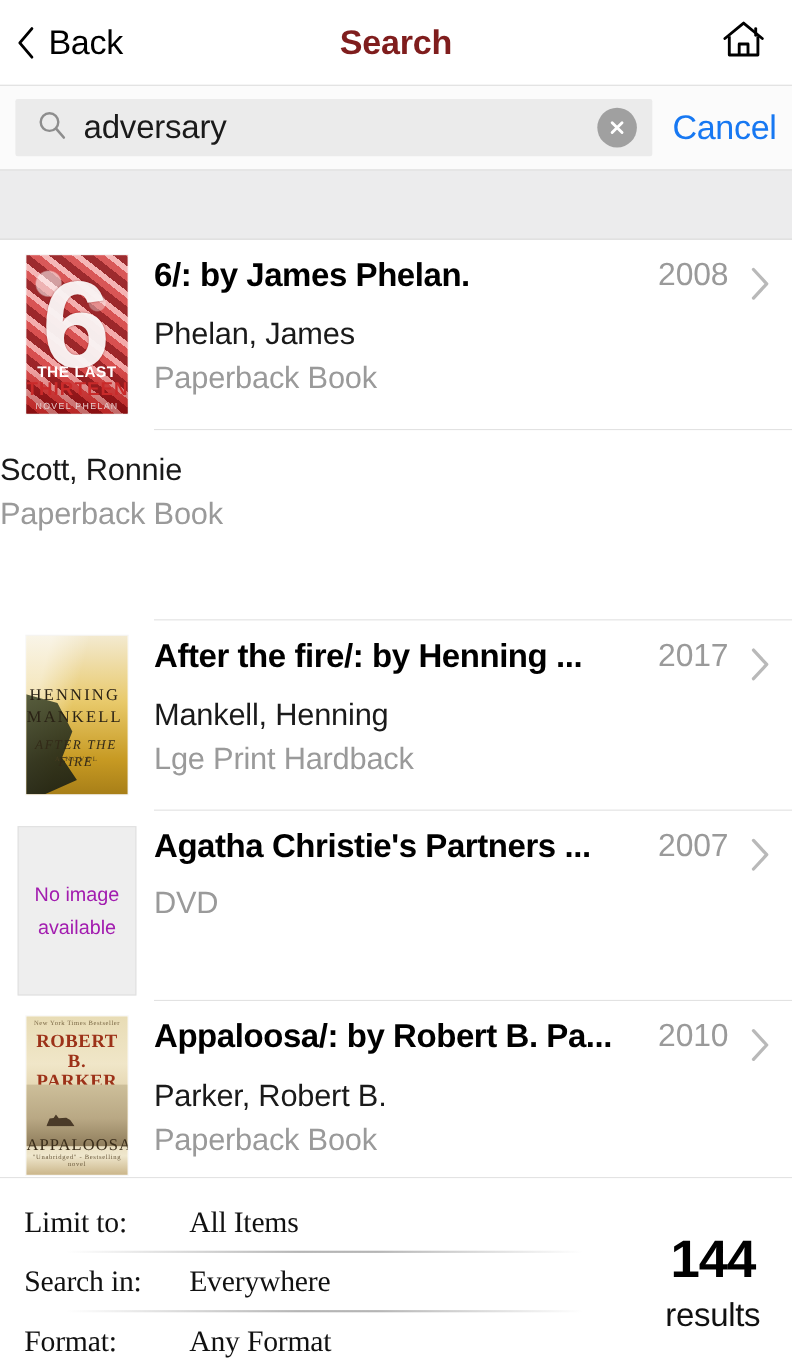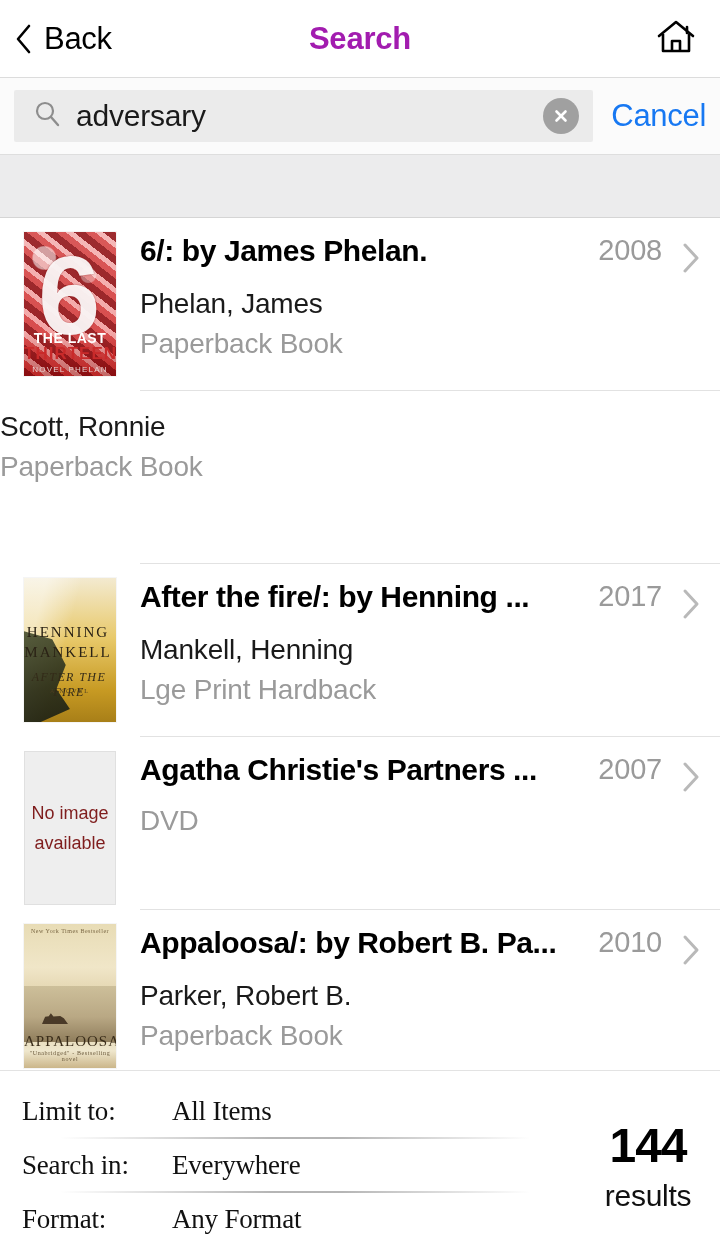--- a/index.html
+++ b/index.html
@@ -17,21 +17,21 @@
     height:78px; flex:0 0 78px;
     background:#ffffff;
     display:flex; align-items:center; position:relative;
     border-bottom:1px solid #dcdcdc;
   }
   .nav-back { display:flex; align-items:center; gap:10px; padding-left:14px; cursor:pointer; }
   .chev-back { width:20px; height:32px; display:block; }
   .nav-back-label { font-size:31px; color:#000; letter-spacing:-0.3px; }
   .nav-title {
     position:absolute; left:0; right:0; text-align:center;
-    font-size:31px; font-weight:bold; color:#a21caf; letter-spacing:-0.2px;
+    font-size:31px; font-weight:bold; color:#7f1d1d; letter-spacing:-0.2px;
     pointer-events:none;
   }
   .nav-home { margin-left:auto; padding-right:24px; display:flex; align-items:center; cursor:pointer; }
 
   
   .searchbar {
     height:76px; flex:0 0 76px; background:#fbfbfb;
     display:flex; align-items:center; padding:0 0 0 14px;
   }
   .search-field {
@@ -64,23 +64,23 @@
   }
   .thumb-wrap {
     flex:0 0 140px; display:flex; justify-content:center; align-items:flex-start;
     padding-top:4px;
   }
   .cover {
     width:92px; height:144px; position:relative; overflow:hidden;
     background:#ddd; box-shadow:0 0 0 1px rgba(0,0,0,0.04);
   }
   .noimg {
-    width:92px; height:154px; background:#eeeeee; border:1px solid #e0e0e0;
+    width:108px; height:154px; background:#eeeeee; border:1px solid #e0e0e0;
     display:flex; flex-direction:column; align-items:center; justify-content:center;
-    gap:8px; color:#7f1d1d; font-size:18px; line-height:1.25;
+    gap:8px; color:#a21caf; font-size:18px; line-height:1.25;
   }
   .row-main { flex:1 1 auto; padding-right:0; min-width:0; position:relative; }
   .row-headline { display:flex; align-items:flex-start; gap:0; }
   .row-title {
     font-size:30px; font-weight:bold; color:#000; letter-spacing:-0.4px;
     white-space:nowrap; overflow:hidden; line-height:1.25; padding-top:4px;
   }
   .row-year {
     margin-left:auto; font-size:29px; color:#9a9a9a; padding-top:6px;
     white-space:nowrap; letter-spacing:-0.2px;
@@ -314,20 +314,21 @@
         </div>
         <div class="row-format">DVD</div>
       </div>
       <div class="row-divider"></div>
     </div>
 
     <div class="result-row">
       <div class="thumb-wrap">
         <div class="cover cv-appa">
           <div class="a-top">New York Times Bestseller</div>
+          <div class="a-auth">ROBERT B.<br>PARKER</div>
           <div class="a-scene"></div>
           <div class="a-title">APPALOOSA</div>
           <div class="a-quote">"Unabridged" - Bestselling novel</div>
         </div>
       </div>
       <div class="row-main">
         <div class="row-headline">
           <div class="row-title">Appaloosa/: by Robert B. Pa...</div>
           <div class="row-year">2010</div>
           <div class="row-chev">

